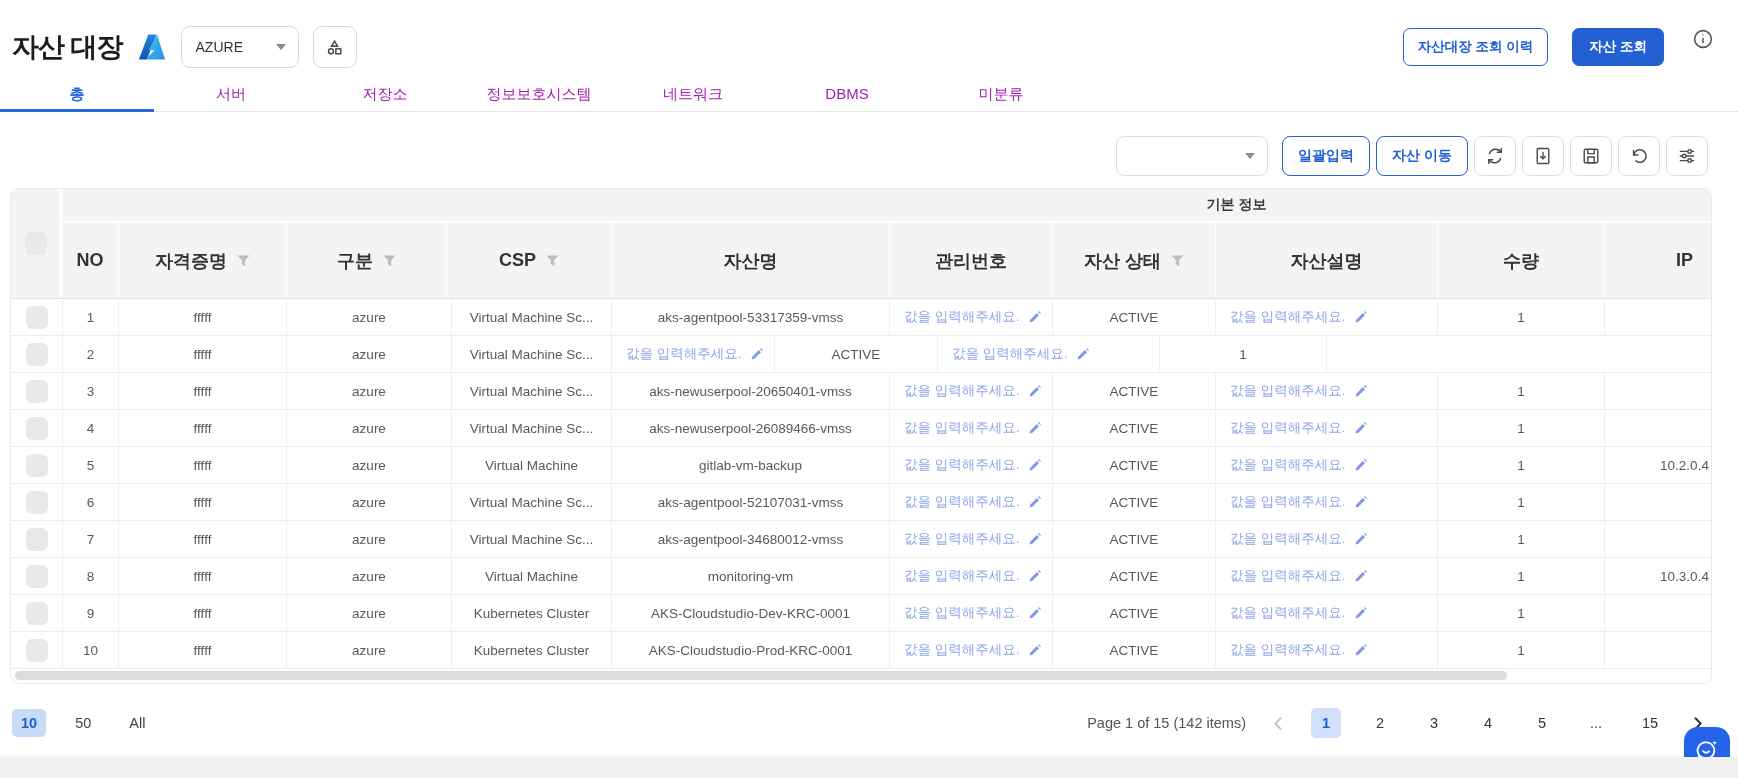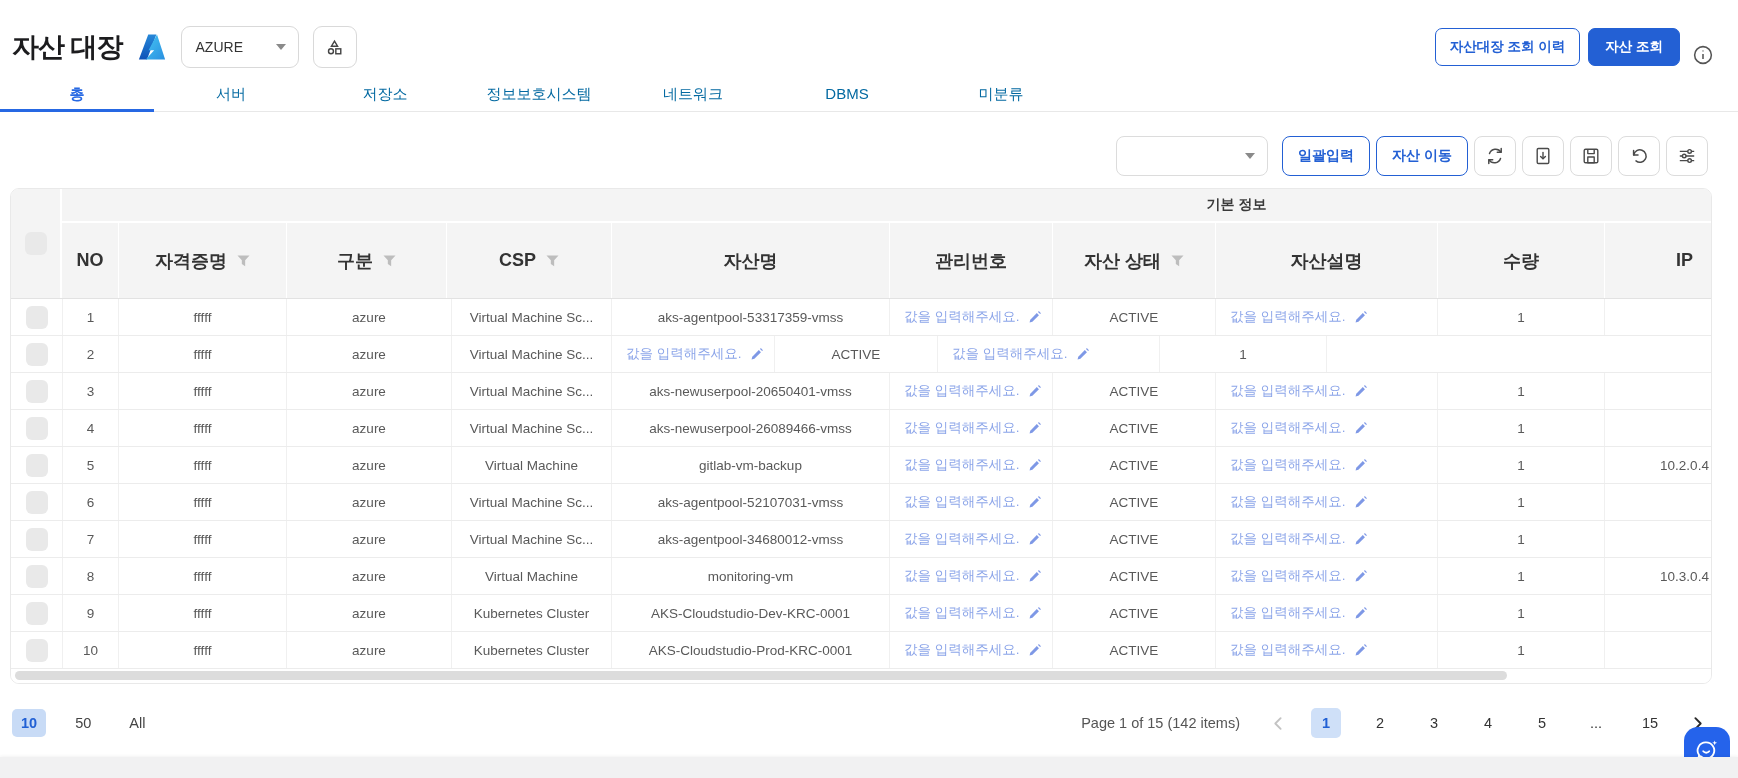--- a/index.html
+++ b/index.html
@@ -12,33 +12,33 @@
     display:flex; align-items:center; justify-content:space-between; }
   .topbar-left { display:flex; align-items:center; gap:14px; }
   .page-title { font-size:27px; font-weight:bold; color:#1c1c1e; letter-spacing:-1px; }
   .csp-select { width:118px; height:42px; border:1px solid #d9d9d9; border-radius:9px;
     display:flex; align-items:center; justify-content:space-between; padding:0 12px 0 14px;
     font-size:14px; color:#333; background:#fff; cursor:pointer; }
   .caret { width:0; height:0; border-left:5px solid transparent; border-right:5px solid transparent;
     border-top:6px solid #8a8a8a; }
   .icon-btn-lg { width:44px; height:42px; border:1px solid #d9d9d9; border-radius:9px;
     background:#fff; display:flex; align-items:center; justify-content:center; cursor:pointer; }
-  .topbar-right { display:flex; align-items:flex-end; gap:8px; }
+  .topbar-right { display:flex; align-items:flex-start; gap:24px; }
   .btn-outline { height:38px; padding:0 14px; border:1px solid #2360d4; border-radius:7px;
     background:#fff; color:#2360d4; font-size:13.5px; font-weight:600; display:flex;
     align-items:center; cursor:pointer; font-family:inherit; }
   .btn-solid { height:38px; padding:0 16px; border:1px solid #2360d4; border-radius:7px;
     background:#2360d4; color:#fff; font-size:13.5px; font-weight:600; display:flex;
     align-items:center; cursor:pointer; font-family:inherit; }
   .info-wrap { margin-left:4px; display:flex; cursor:pointer; }
 
   
   .tabbar { position:absolute; top:80px; left:0; right:0; height:32px;
     border-bottom:1px solid #e8e8e8; display:flex; }
-  .tab { width:154px; text-align:center; font-size:15px; color:#0369a1; cursor:pointer;
+  .tab { width:154px; text-align:center; font-size:15px; color:#a21caf; cursor:pointer;
     line-height:28px; position:relative; }
   .tab.active { color:#2668e3; font-weight:600; }
   .tab.active::after { content:""; position:absolute; left:0; right:0; bottom:-1px;
     height:3px; background:#2668e3; }
 
   
   .toolbar { position:absolute; top:136px; right:30px; height:40px;
     display:flex; align-items:center; gap:6px; }
   .toolbar-select { width:152px; height:40px; border:1px solid #dcdcdc; border-radius:8px;
     background:#fff; display:flex; align-items:center; justify-content:flex-end;
@@ -74,21 +74,21 @@
   .scrollthumb { position:absolute; left:4px; top:2px; height:9px; width:1492px;
     background:#dcdcdc; border-radius:5px; cursor:grab; }
 
   
   .pagebar { position:absolute; left:12px; right:32px; top:700px; height:46px;
     display:flex; align-items:center; justify-content:space-between; }
   .sizes { display:flex; align-items:center; gap:20px; font-size:14.5px; color:#444; }
   .size-item { cursor:pointer; padding:6px 9px; border-radius:5px; }
   .size-item.active { background:#c8dbf6; color:#2160d4; font-weight:bold; }
   .pager { display:flex; align-items:center; gap:24px; }
-  .page-info { font-size:14.5px; color:#555; margin-right:6px; }
+  .page-info { font-size:14.5px; color:#555; }
   .page-item { min-width:30px; height:30px; display:flex; align-items:center; justify-content:center;
     font-size:14.5px; color:#333; cursor:pointer; border-radius:5px; }
   .page-item.active { background:#cfe0f8; color:#2160d4; font-weight:bold; }
   .nav-btn { display:flex; align-items:center; cursor:pointer; }
 
   
   .fab { position:absolute; left:1684px; top:727px; width:46px; height:46px; border-radius:14px;
     background:#2563eb; border:none; display:flex; align-items:center; justify-content:center;
     cursor:pointer; }
   .bottom-strip { position:absolute; left:0; right:0; bottom:0; height:21px; background:#f1f1f2;

